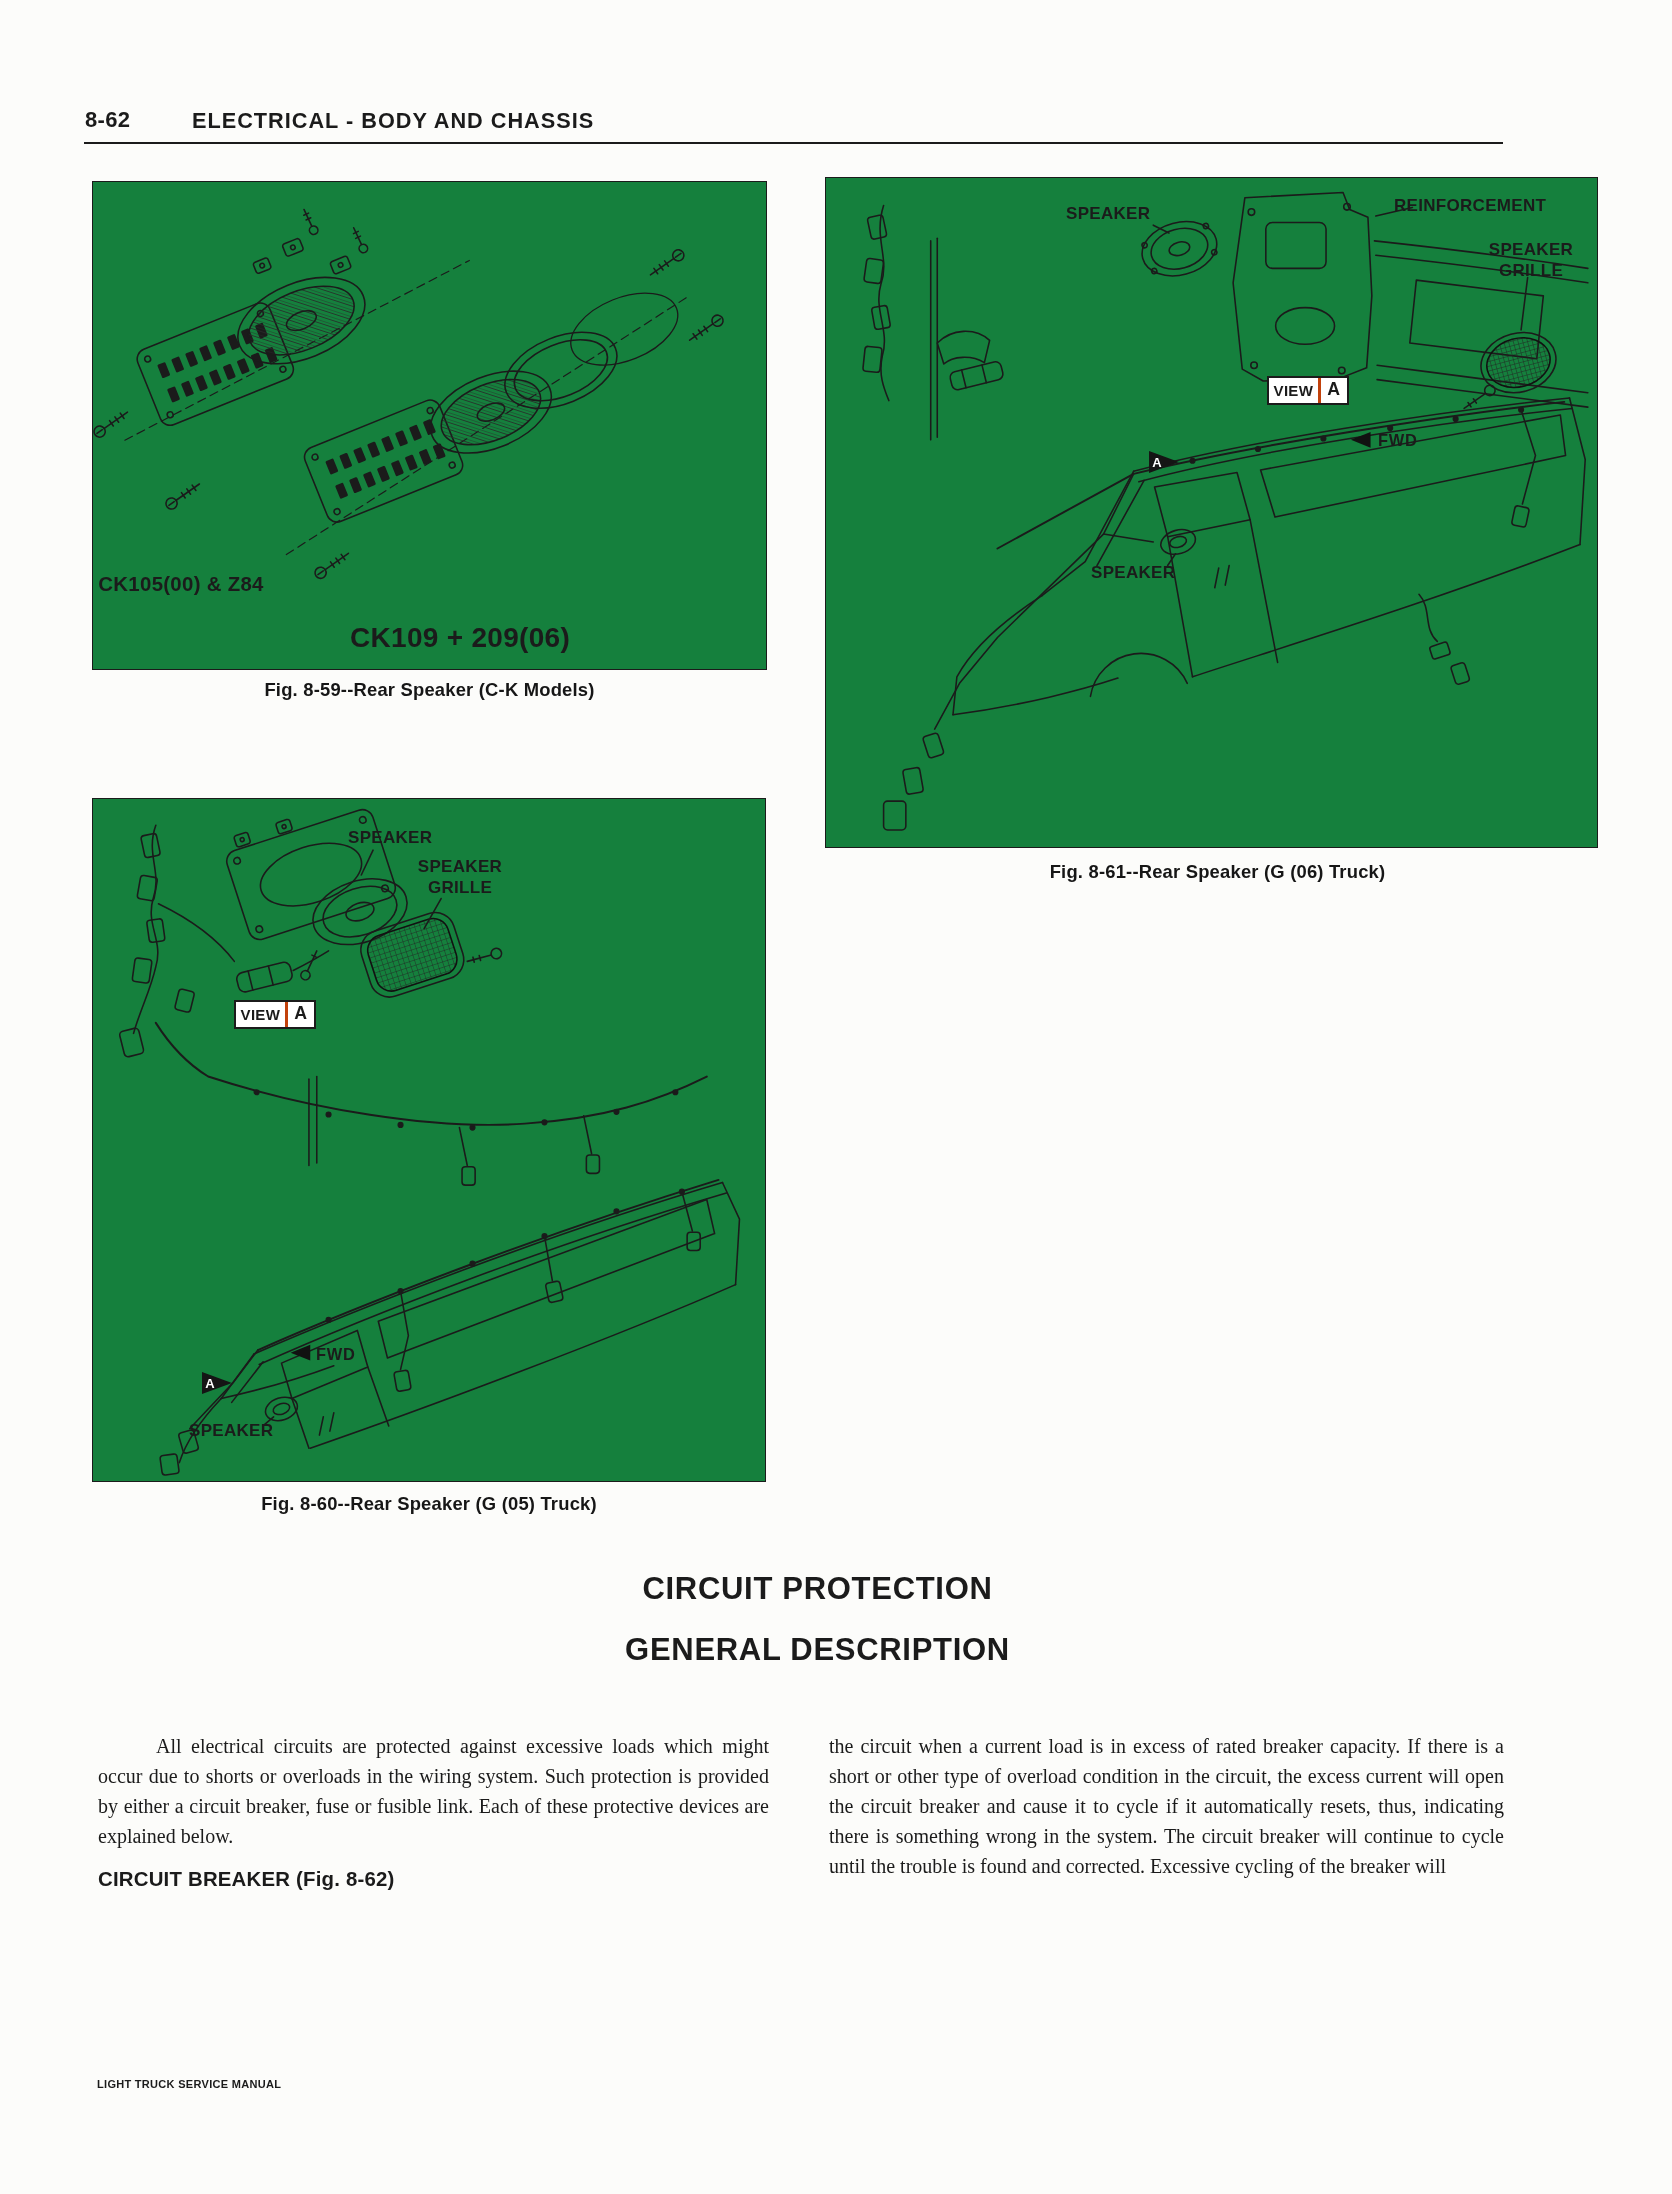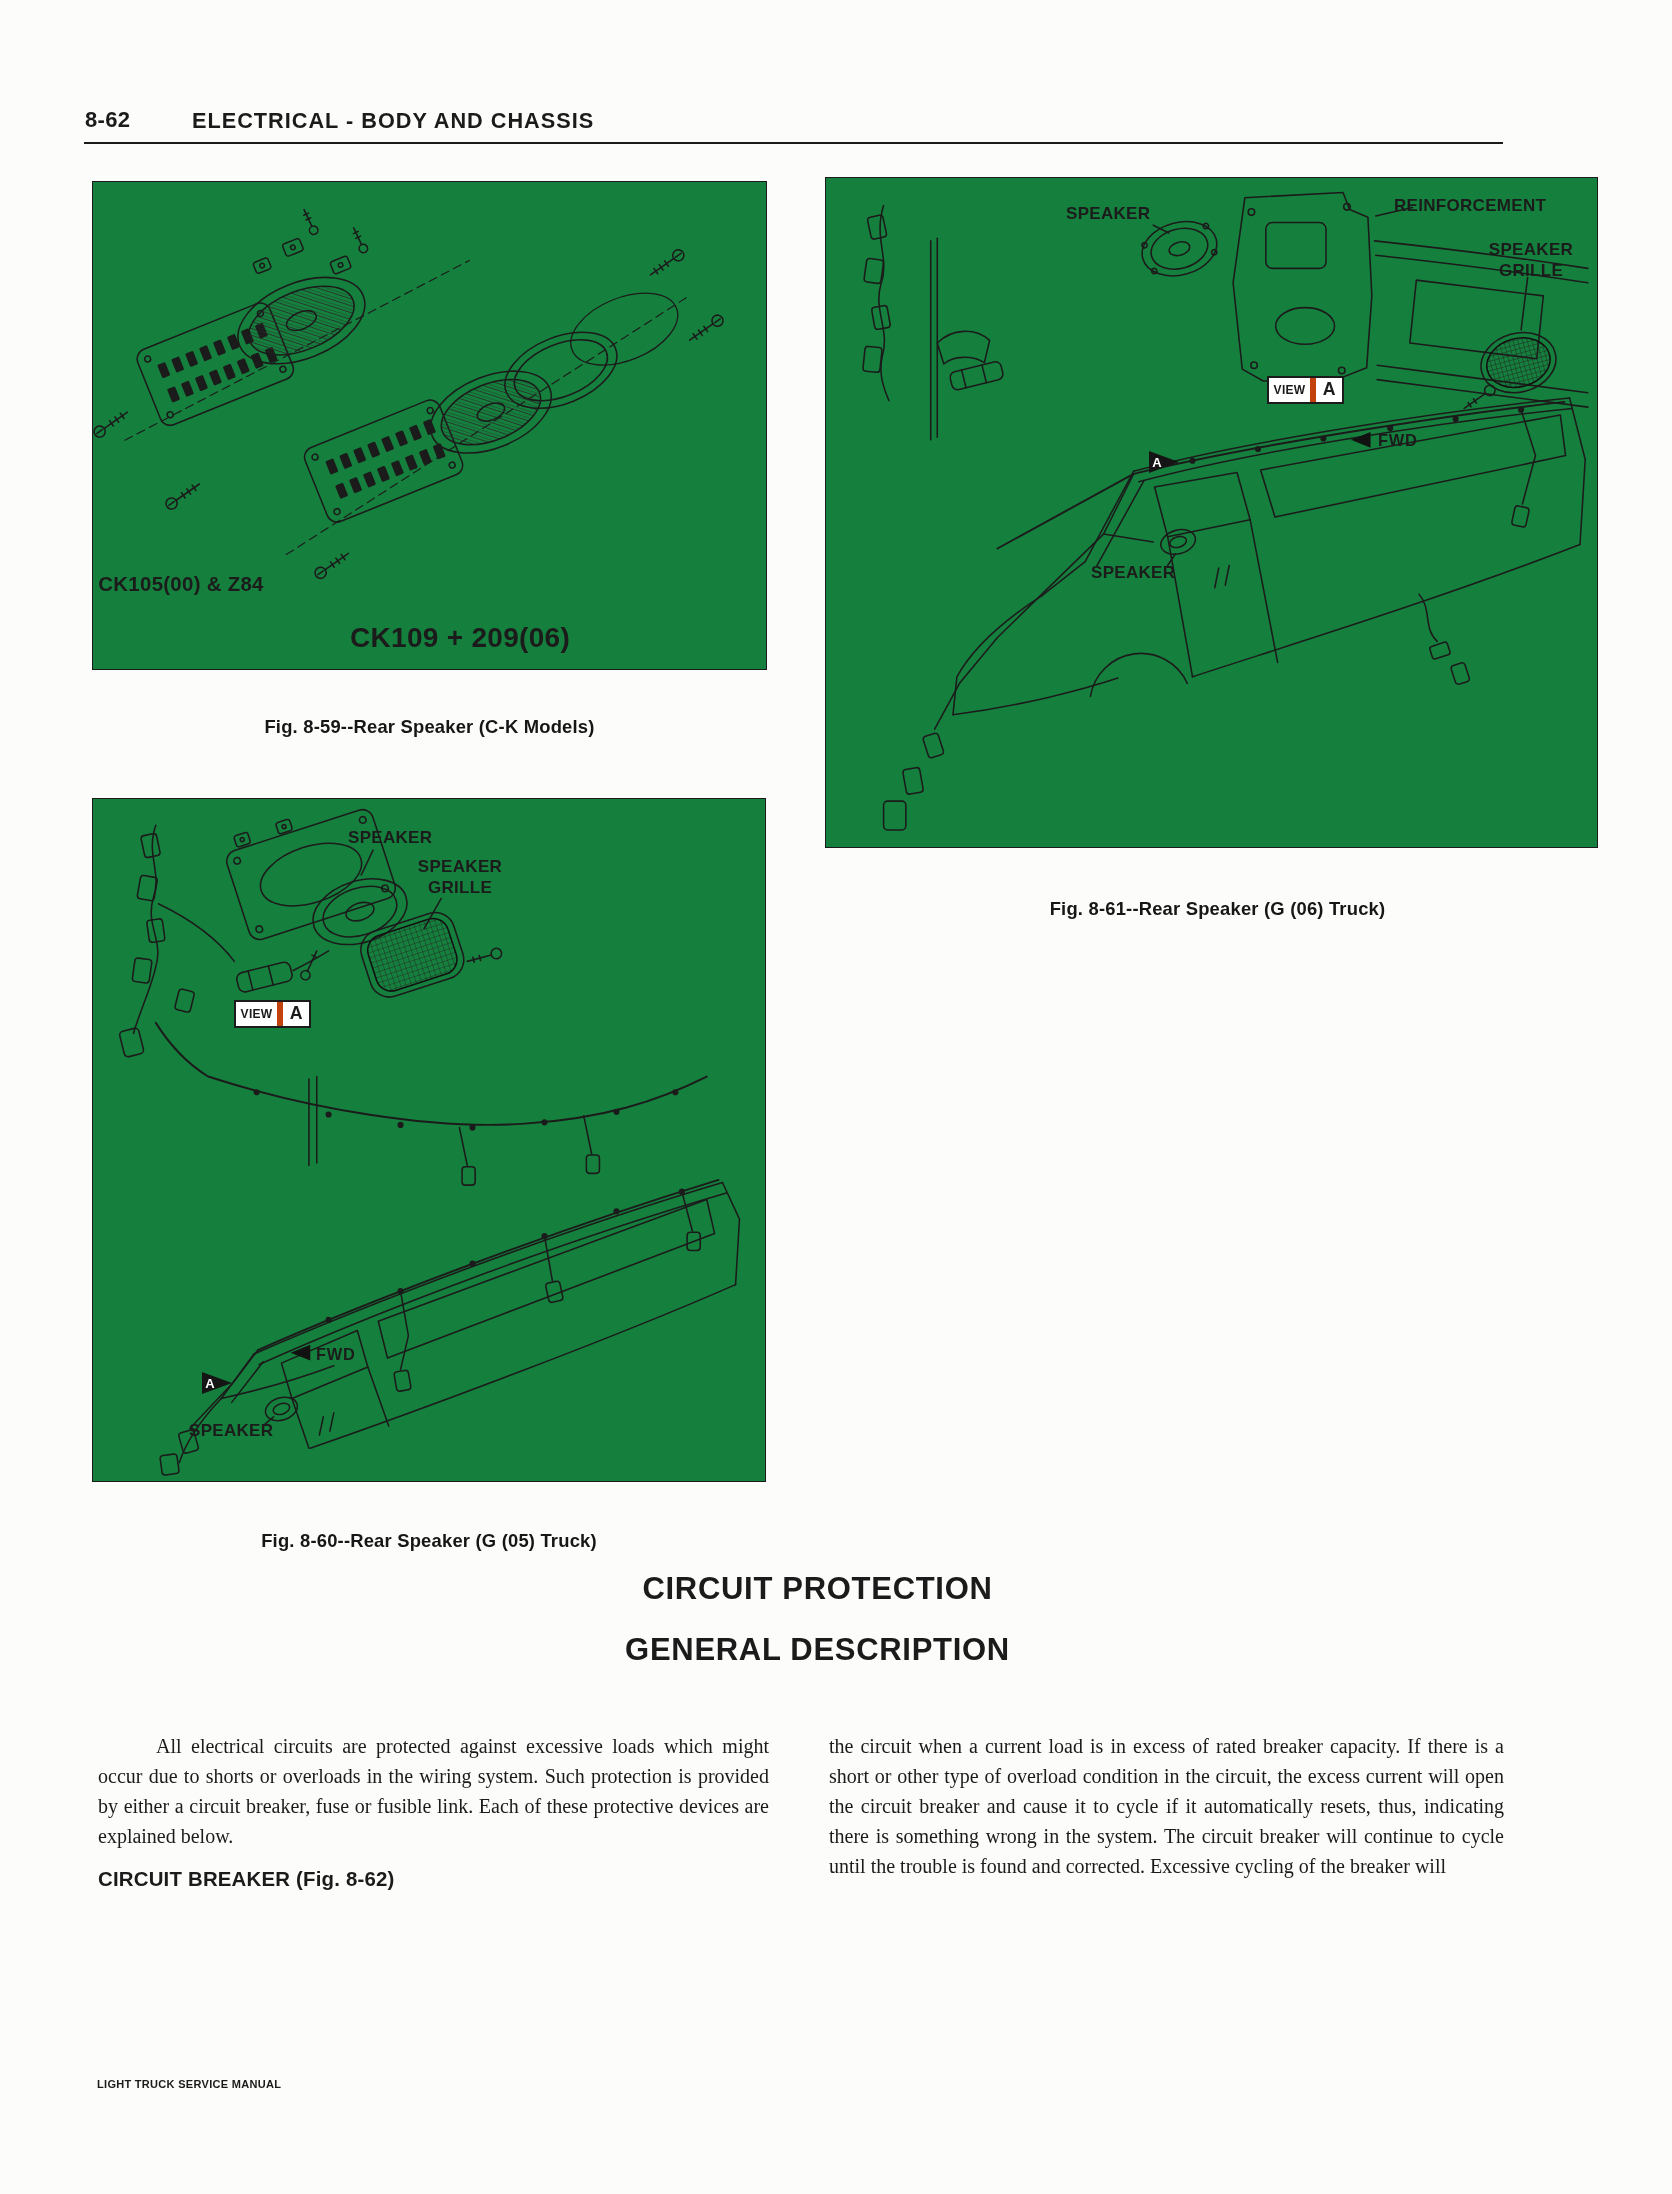--- a/index.html
+++ b/index.html
@@ -10,24 +10,24 @@
   .hdr-num   { position:absolute; left:85px; top:107px; font:bold 22px "Liberation Sans", sans-serif; letter-spacing:0.3px; }
   .hdr-title { position:absolute; left:192px; top:108px; font:bold 21.7px "Liberation Sans", sans-serif; letter-spacing:1px; }
   .hdr-rule  { position:absolute; left:84px; top:142px; width:1419px; height:2px; background:#1b1b1b; }
 
   .figbox { position:absolute; border:1.6px solid #1b1b1b; background:#15803d; }
   .figbox svg { position:absolute; left:0; top:0; width:100%; height:100%; }
 
   .figlabel { position:absolute; font:bold 17px "Liberation Sans", sans-serif; letter-spacing:0.3px; white-space:nowrap; }
   .figlabel.ctr { text-align:center; }
 
-  .caption { position:absolute; text-align:center; font:bold 18.4px "Liberation Sans", sans-serif; letter-spacing:0.2px; color:#161616;margin-top:37px; }
+  .caption { position:absolute; text-align:center; font:bold 18.4px "Liberation Sans", sans-serif; letter-spacing:0.2px; color:#161616; }
 
   .viewbox { position:absolute; display:flex; border:2px solid #1b1b1b; background:#fff; font-family:"Liberation Sans", sans-serif; }
-  .viewbox .vw { padding:3.9px 4.6px; font-size:12px; font-weight:bold; border-right:6px solid #c2410c; display:flex; align-items:center; letter-spacing:0.3px; }
+  .viewbox .vw { padding:3.9px 4.6px; font-size:15px; font-weight:bold; border-right:3px solid #c2410c; display:flex; align-items:center; letter-spacing:0.3px; }
   .viewbox .vl { padding:1.3px 6.6px 2px; font-size:17.7px; font-weight:bold; }
 
   .flag { position:absolute; width:30px; height:22px; background:#151515;
           clip-path:polygon(0 0,0 100%,100% 50%); display:flex; align-items:center; }
   .flag b { color:#fff; font:bold 13px "Liberation Sans", sans-serif; padding-left:3.3px; }
 
   .fwd { position:absolute; font:bold 16.4px "Liberation Sans", sans-serif; letter-spacing:0.7px; }
 
   .title-line { position:absolute; left:128px; width:1379px; text-align:center;
                 font:bold 31px "Liberation Sans", sans-serif; letter-spacing:0.7px; }

